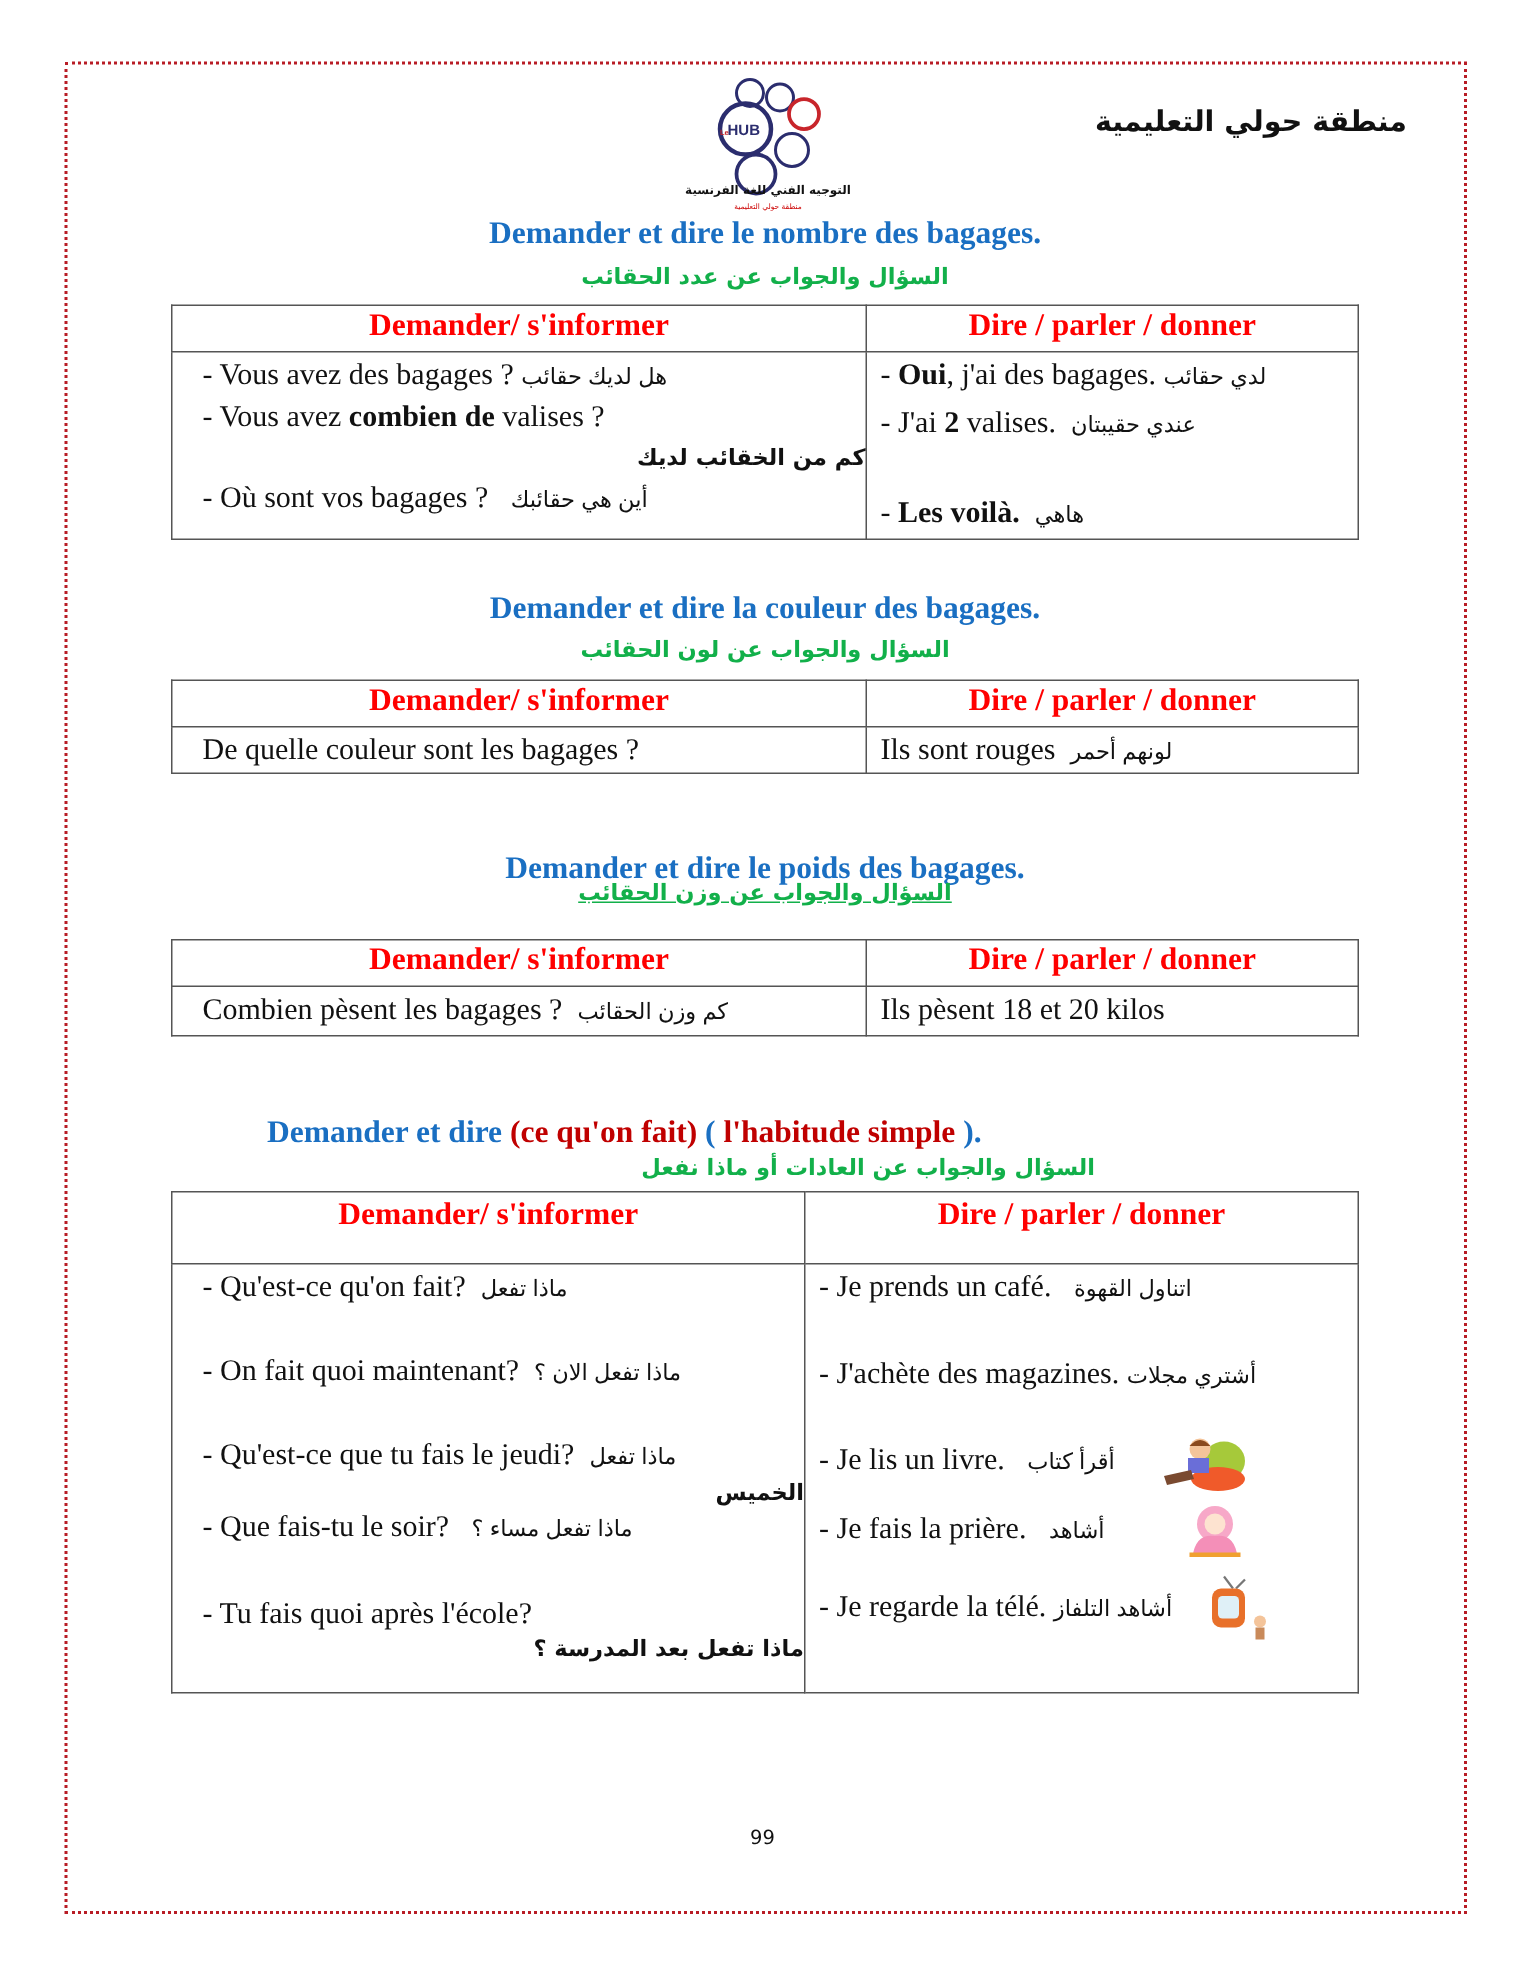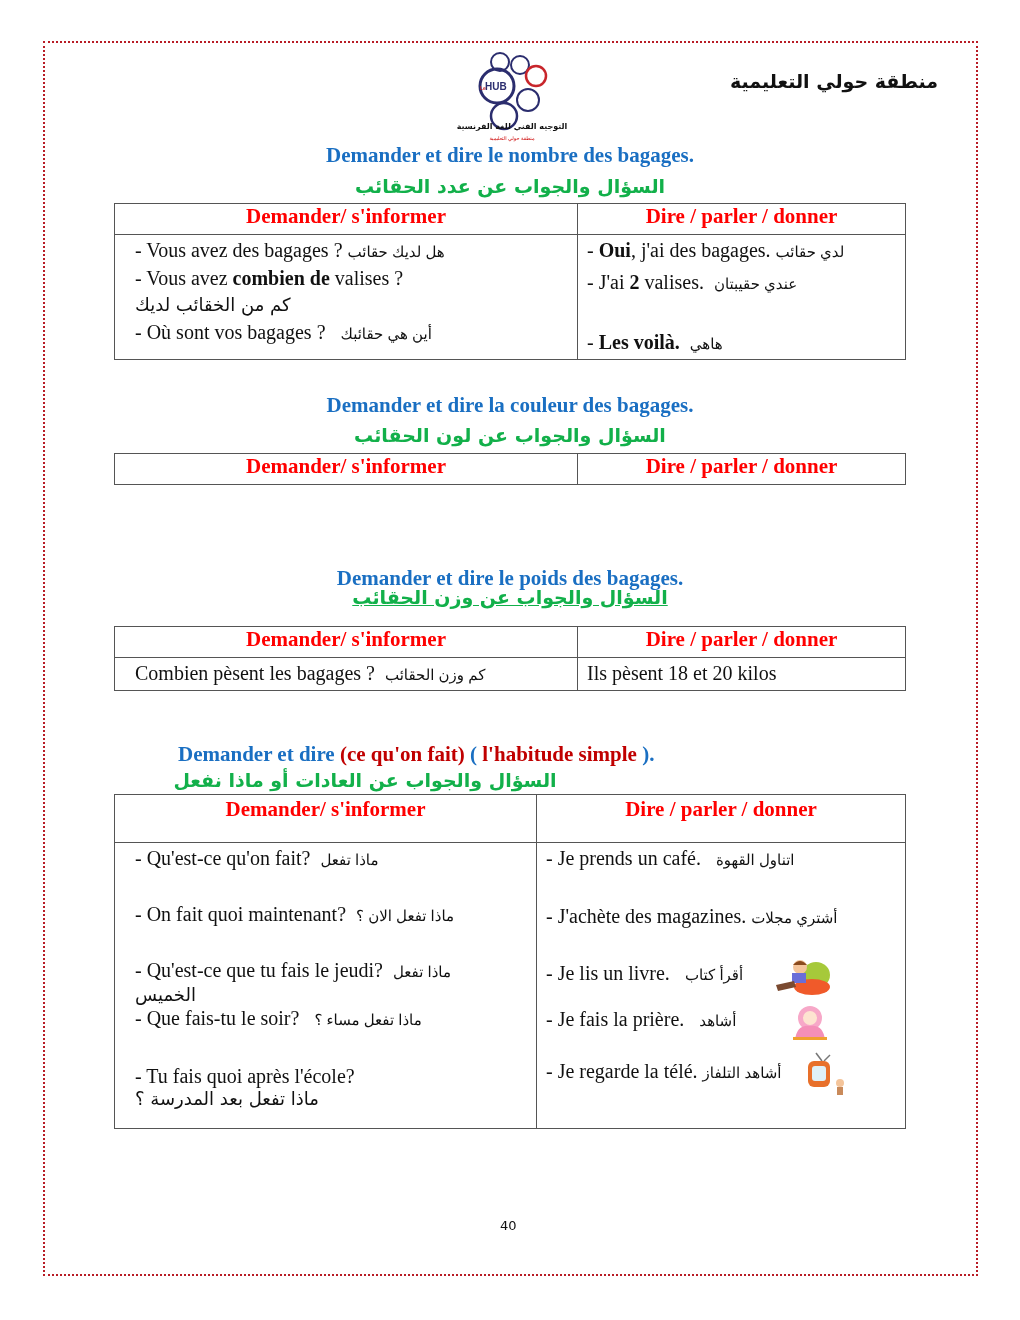--- a/index.html
+++ b/index.html
@@ -11,27 +11,27 @@
                font-weight:bold; font-size:19px; direction:rtl; color:#111; }
   .logo { position:absolute; left:452px; top:48px; width:120px; height:100px; }
   .logo-caption { position:absolute; left:452px; top:122px; width:120px; text-align:center;
                   font-family:"DejaVu Sans", sans-serif; font-size:8px; font-weight:bold; color:#111; direction:rtl; }
   .logo-sub { position:absolute; left:452px; top:135px; width:120px; text-align:center;
               font-family:"DejaVu Sans", sans-serif; font-size:5px; color:#c00; direction:rtl; }
   .sec-title { position:absolute; left:0; width:1020px; text-align:center; font-weight:bold;
                font-size:21px; color:#1a6fc2; }
   .sec-title .red { color:#c00000; }
   .sec-sub { position:absolute; left:0; width:1020px; text-align:center; direction:rtl;
-             font-family:"DejaVu Sans", sans-serif; font-weight:bold; font-size:19px; color:#12b04a; }
+             font-family:"DejaVu Sans", sans-serif; font-weight:bold; font-size:15px; color:#12b04a; }
   table { position:absolute; border-collapse:collapse; font-size:20px; }
   td, th { border:1.5px solid #555; vertical-align:top; padding:0; }
   th { color:#f00; font-weight:bold; font-size:21px; text-align:center; font-family:Liberation Serif, serif; }
   .line { display:block; white-space:nowrap; line-height:26px; }
   .ar { font-family:Liberation Sans, sans-serif; font-size:15px; direction:rtl; unicode-bidi:embed; }
-  .arline { display:block; text-align:left; direction:rtl; font-family:"DejaVu Sans", sans-serif; font-size:18px; line-height:24px; }
+  .arline { display:block; text-align:right; direction:rtl; font-family:"DejaVu Sans", sans-serif; font-size:15px; line-height:24px;font-weight:bold; }
   .pic { display:inline-block; vertical-align:middle; border-radius:3px; }
   .page-num { position:absolute; left:500px; top:1218px; font-family:"DejaVu Sans", sans-serif; font-size:13px; }
 </style>
 </head>
 <body>
 
 <div class="page-border"></div>
 
 <div class="header-ar">منطقة حولي التعليمية</div>
 
@@ -73,20 +73,28 @@
   </table>
 
 <div class="sec-title" style="top:393px;">Demander et dire la couleur des bagages.</div>
 <div class="sec-sub" style="top:424px;">السؤال والجواب عن لون الحقائب</div>
 <table style="left:114px; top:453px; width:792px;">
   <tbody>
       <tr style="height:31px;">
     <th style="width:462px;">Demander/ s'informer</th>
     <th>Dire / parler / donner</th>
   </tr>
+  <tr style="height:31px;">
+    <td style="padding:2px 0 0 20px;">
+          <span class="line">De quelle couleur sont les bagages ?</span>
+        </td>
+    <td style="padding:2px 0 0 9px;">
+          <span class="line"><span>Ils sont rouges</span> &nbsp;<span class="ar">لونهم أحمر</span></span>
+        </td>
+  </tr>
 </tbody>
   </table>
 
 <div class="sec-title" style="top:566px;">Demander et dire le poids des bagages.</div>
 <div class="sec-sub" style="top:586px;text-decoration:underline;">السؤال والجواب عن وزن الحقائب</div>
 <table style="left:114px; top:626px; width:792px;">
   <tbody>
       <tr style="height:31px;">
     <th style="width:462px;">Demander/ s'informer</th>
     <th>Dire / parler / donner</th>
@@ -96,21 +104,21 @@
           <span class="line"><span>Combien pèsent les bagages ?</span> &nbsp;<span class="ar">كم وزن الحقائب</span></span>
         </td>
     <td style="padding:2px 0 0 9px;">
           <span class="line">Ils pèsent 18 et 20 kilos</span>
         </td>
   </tr>
 </tbody>
   </table>
 
 <div class="sec-title" style="top:742px; left:178px; width:auto; text-align:left;"><span>Demander et dire </span><span class="red">(ce qu'on fait)</span><span> ( </span><span class="red">l'habitude simple</span><span> ).</span></div>
-<div class="sec-sub" style="top:769px; left:0; width:730px; ">السؤال والجواب عن العادات أو ماذا نفعل</div>
+<div class="sec-sub" style="top:769px; left:0; width:730px; text-align:right;">السؤال والجواب عن العادات أو ماذا نفعل</div>
 <table style="left:114px; top:794px; width:792px;">
   <tbody>
       <tr style="height:48px;">
     <th style="width:421px; padding-top:2px;">Demander/ s'informer</th>
     <th style="padding-top:2px;">Dire / parler / donner</th>
   </tr>
   <tr style="height:286px;">
     <td style="padding:2px 0 0 20px;">
       <span class="line"><span>- Qu'est-ce qu'on fait?</span> &nbsp;<span class="ar">ماذا تفعل</span></span>
       <span class="line" style="margin-top:28px;"><span>- On fait quoi maintenant?</span> &nbsp;<span class="ar">ماذا تفعل الان ؟</span></span>
@@ -151,13 +159,13 @@
           <rect x="8" y="15" width="14" height="15" rx="3" fill="#dff0f7"></rect>
           <circle cx="36" cy="32" r="4" fill="#f4c49a"></circle>
           <rect x="33" y="36" width="6" height="8" fill="#c98a5a"></rect>
         </svg>
       </span>
     </td>
   </tr>
 </tbody>
   </table>
 
-<div class="page-num">40</div>
+<div class="page-num">99</div>
 
 </body></html>

